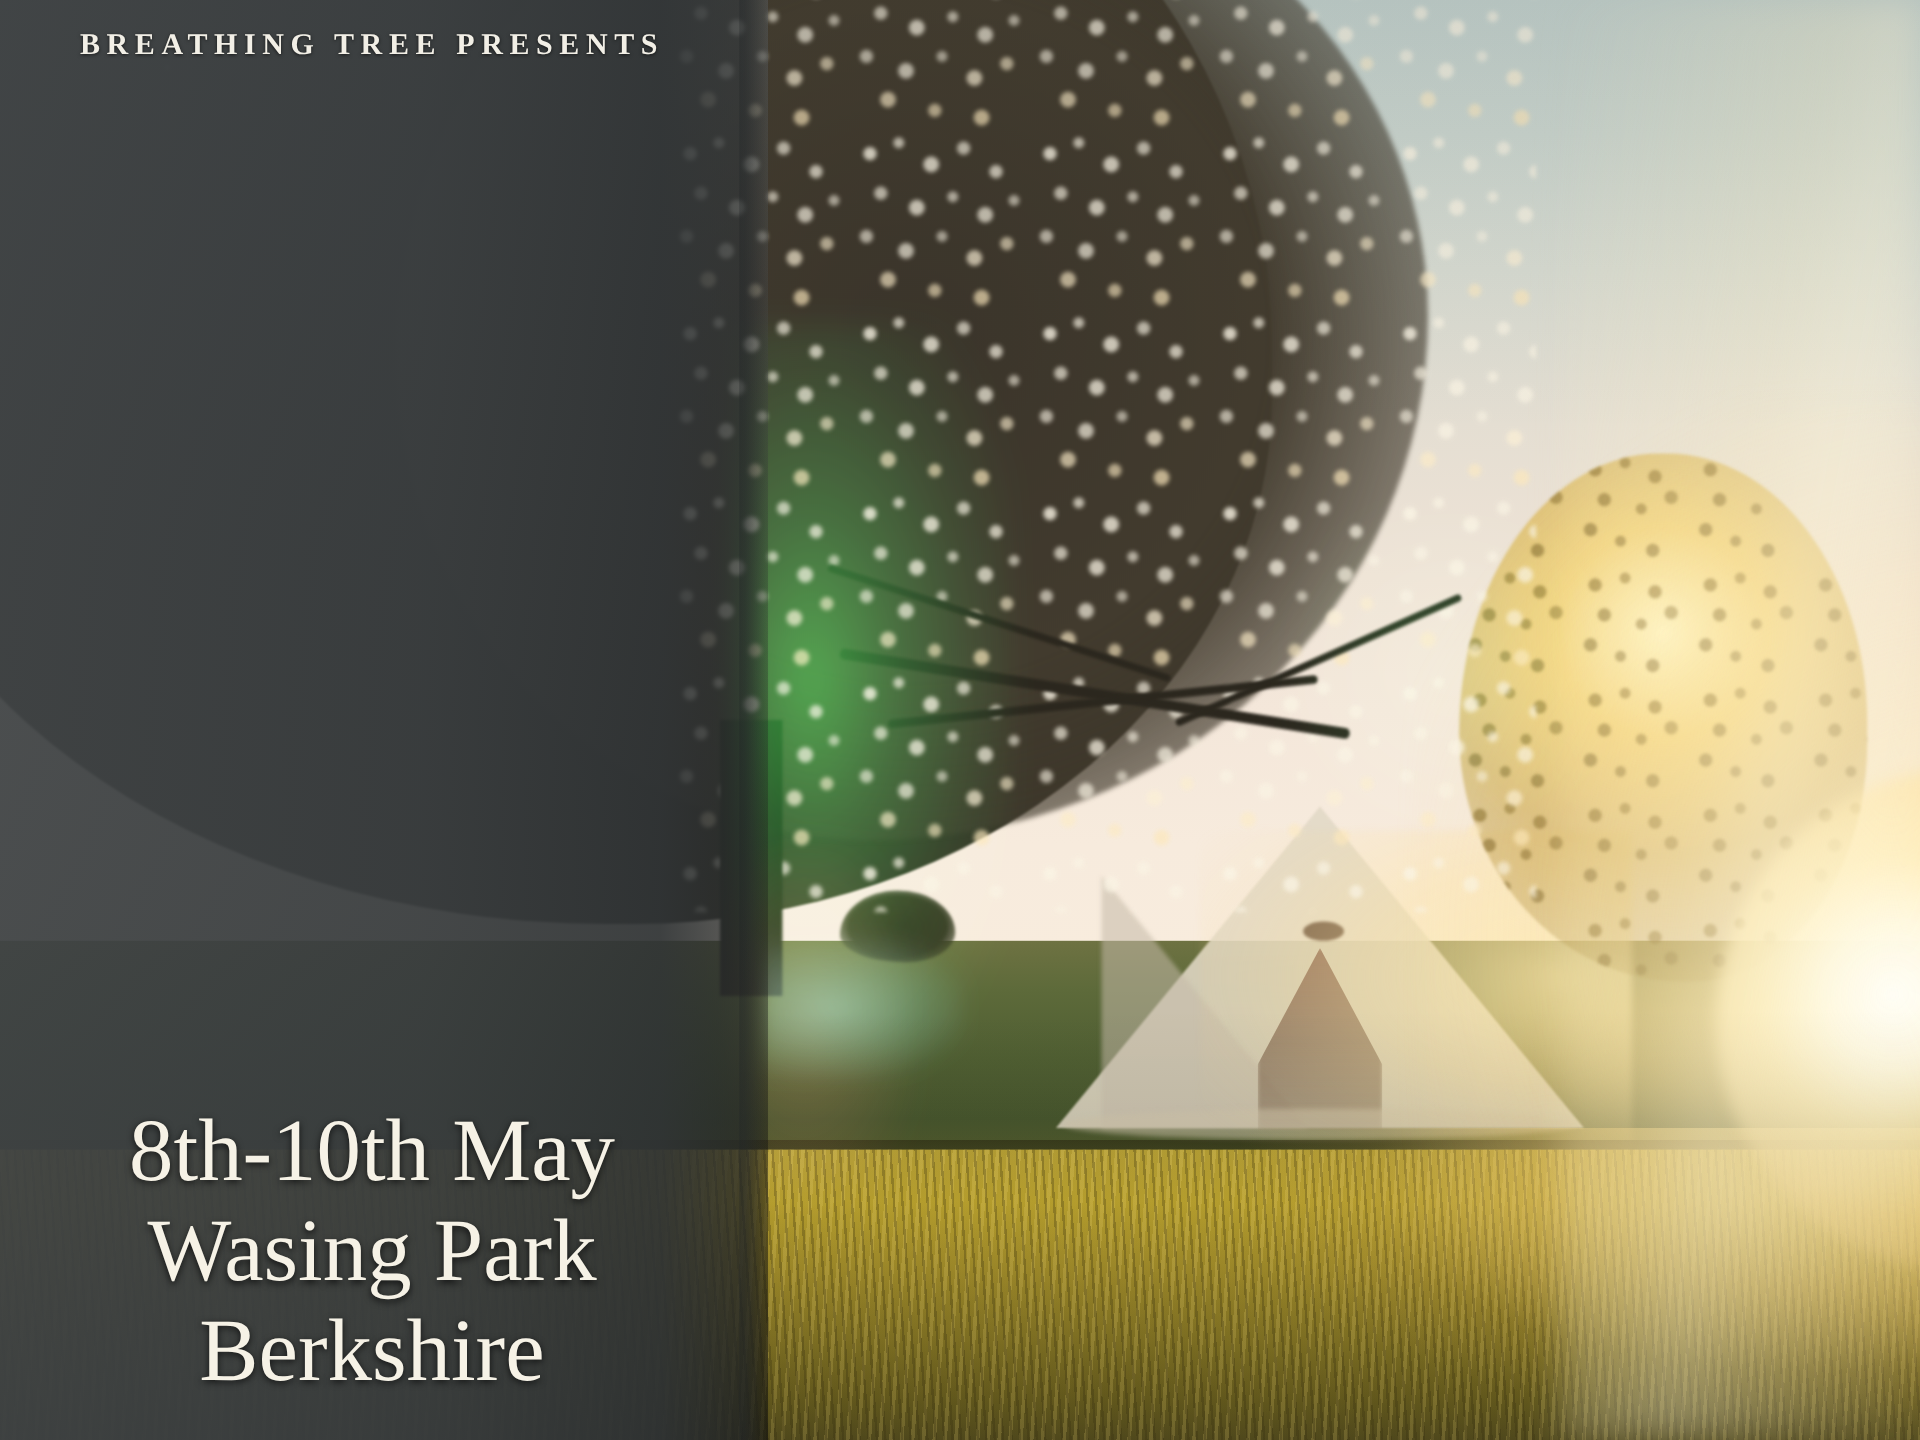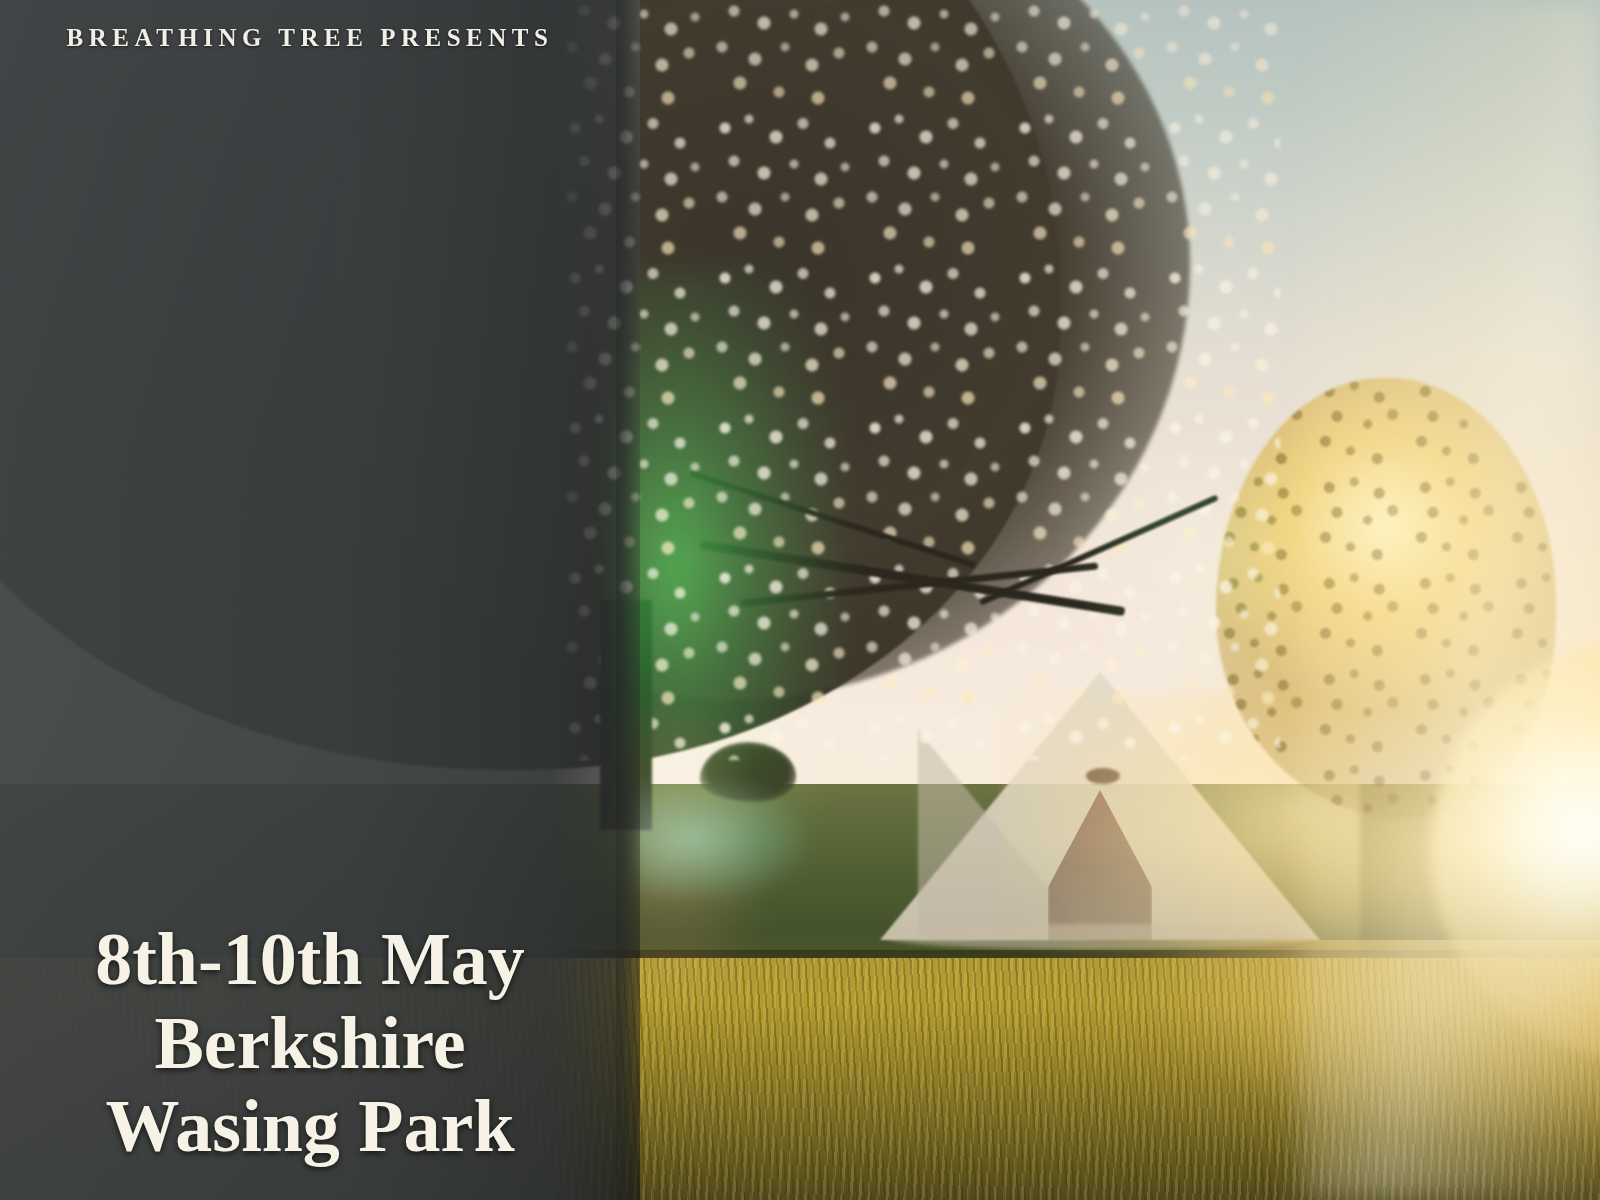--- a/index.html
+++ b/index.html
@@ -445,21 +445,21 @@
     white-space: nowrap;
     margin: 0 0 16px 0;
   }
   .details {
     position: absolute;
     left: 0; right: 0;
     top: 918px;
   }
   .dt-line {
     font-family: "Liberation Serif", "DejaVu Serif", serif;
-    font-weight: 700;
+    font-weight: 400;
     font-size: 74px;
     line-height: 1.13;
     color: #f6f2e6;
     text-shadow: 0 2px 6px rgba(0,0,0,0.70);
     white-space: nowrap;
   }
 </style>
 </head>
 <body>
 
@@ -511,18 +511,18 @@
   <div class="overlay-panel"></div>
   <div class="overlay-edge"></div>
 
   <div class="content">
 
     <div class="kicker">BREATHING TREE PRESENTS</div>
 
 
     <div class="details">
       <div class="dt-line">8th-10th May</div>
+      <div class="dt-line">Wasing Park</div>
       <div class="dt-line">Berkshire</div>
-      <div class="dt-line">Wasing Park</div>
     </div>
 
   </div>
 </div>
 
 </body></html>

